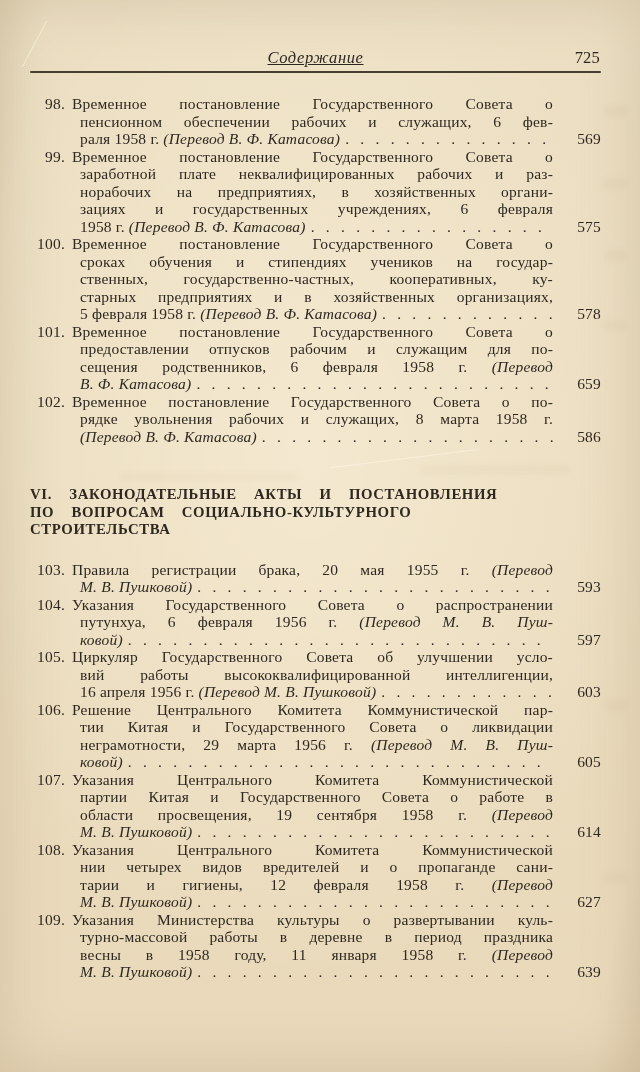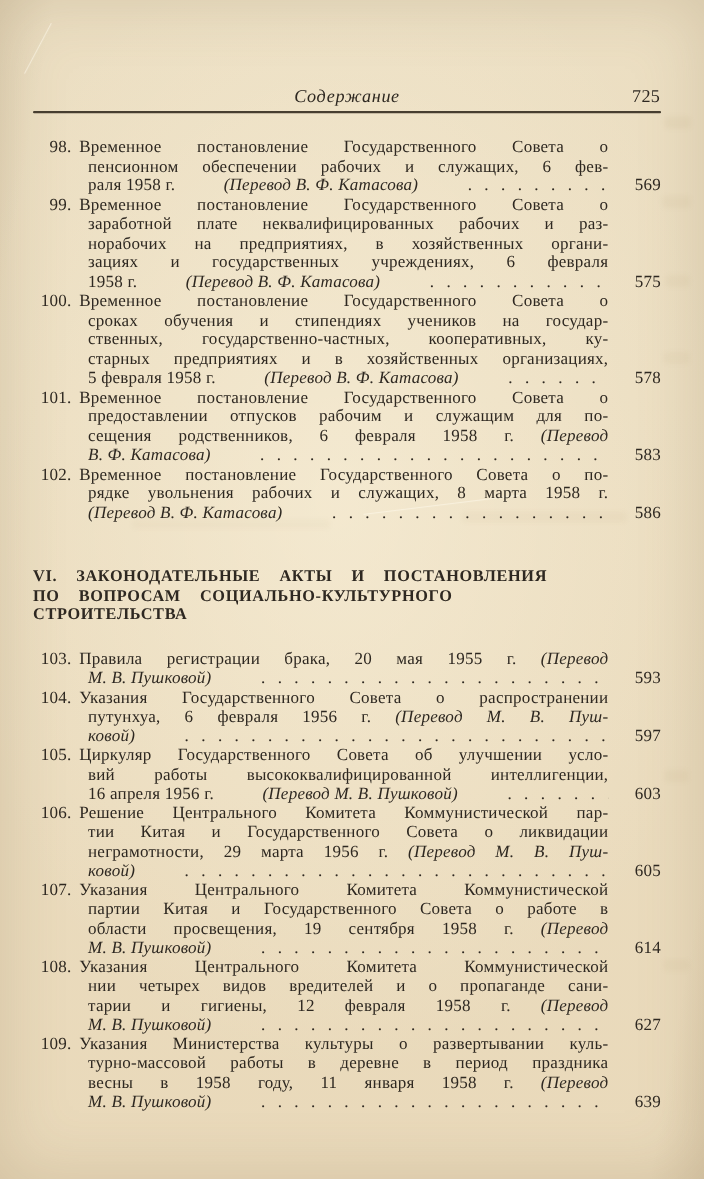--- a/index.html
+++ b/index.html
@@ -11,33 +11,33 @@
       linear-gradient(100deg, rgba(150,125,88,.10) 0%, rgba(150,125,88,0) 6%, rgba(150,125,88,0) 94%, rgba(150,125,88,.12) 100%),
       linear-gradient(#ecdfc3,#e9d9ba);
     box-shadow: inset 0 0 60px rgba(130,108,72,.22);
     overflow:hidden;
     font-family:"Liberation Serif","DejaVu Serif",serif;
     color:#2e2821;
     letter-spacing:.2px;
   }
   .content{position:relative;margin:0 39px 0 30px;}
   
-  .header{position:relative;padding-top:78px;text-align:center;}
+  .header{position:relative;padding-top:48px;text-align:center;text-decoration:underline;}
   .running-title{font-style:italic;font-size:16.5px;letter-spacing:.6px;}
   .folio{position:absolute;right:1px;bottom:0;font-size:16.5px;font-style:normal;}
   .rule{margin-top:3px;height:2px;background:#473e30;border-radius:1px;}
   
   .toc{font-size:15.5px;line-height:17.5px;}
   .toc-top{margin-top:22px;}
   .toc-bottom{margin-top:22px;}
   .entry{position:relative;padding-left:42px;padding-right:48px;}
   .entry .num{position:absolute;left:0;top:0;width:35px;text-align:right;}
   .entry .line{text-align:justify;text-align-last:justify;}
   .entry .line.cont{padding-left:8px;}
-  .entry .line.last{display:flex;align-items:baseline;text-align:left;text-align-last:left;gap:40px;}
+  .entry .line.last{display:flex;align-items:baseline;text-align:left;text-align-last:left;}
   .entry .line.last span{white-space:pre;}
   .entry .dots{flex:1 1 auto;overflow:hidden;white-space:nowrap;margin-left:5px;word-spacing:7px;}
   .entry .page-num{position:absolute;right:0;bottom:0;width:44px;text-align:right;}
   .it{font-style:italic;}
   
   .section-heading{
     margin-top:41px;margin-right:48px;
     text-align:left;font-weight:bold;
     font-size:14.8px;line-height:17.5px;
     letter-spacing:.6px;word-spacing:13px;
@@ -111,21 +111,21 @@
         </div>
         <div class="entry">
           <span class="num">101.</span>
           <div class="line"><span>Временное постановление Государственного Совета о</span></div>
           <div class="line cont"><span>предоставлении отпусков рабочим и служащим для по-</span></div>
           <div class="line cont"><span>сещения родственников, 6 февраля 1958 г. </span><span class="it">(Перевод</span></div>
           <div class="line cont last">
             <span class="it">В. Ф. Катасова)</span>
             <span class="dots">. . . . . . . . . . . . . . . . . . . . . . . . . . . . . . . . . .</span>
           </div>
-          <span class="page-num">583</span>
+          <span class="page-num">659</span>
         </div>
         <div class="entry">
           <span class="num">102.</span>
           <div class="line"><span>Временное постановление Государственного Совета о по-</span></div>
           <div class="line cont"><span>рядке увольнения рабочих и служащих, 8 марта 1958 г.</span></div>
           <div class="line cont last">
             <span class="it">(Перевод В. Ф. Катасова)</span>
             <span class="dots">. . . . . . . . . . . . . . . . . . . . . . . . . . . . . . . . . .</span>
           </div>
           <span class="page-num">586</span>

